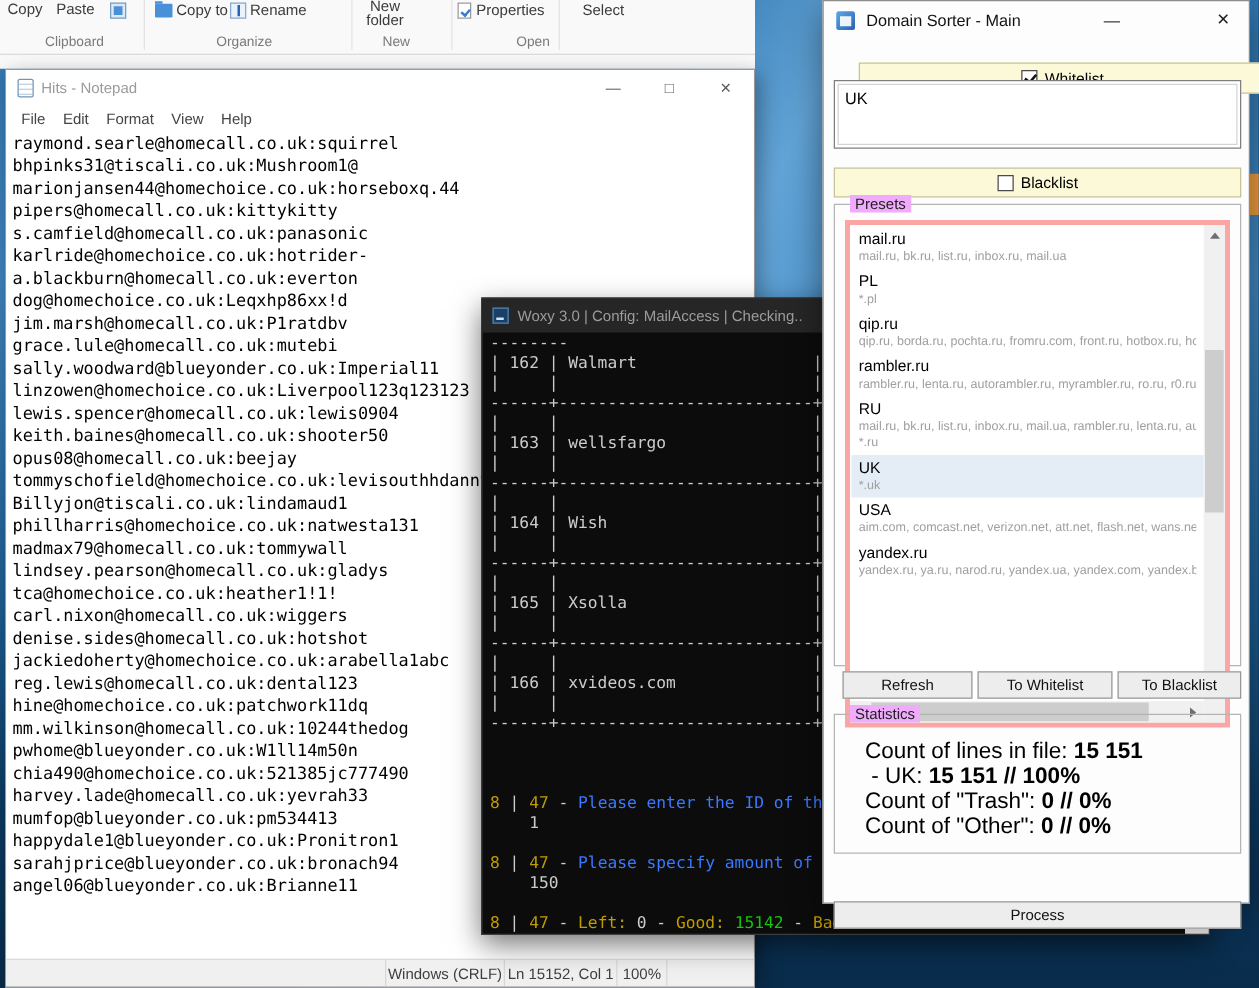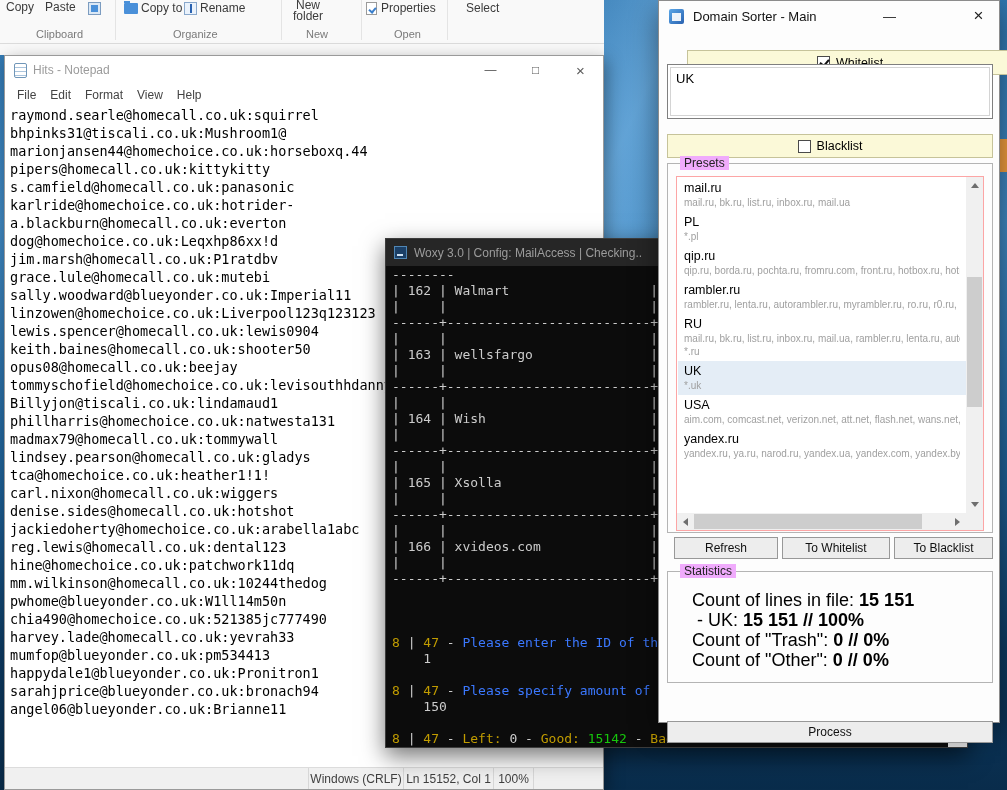--- a/index.html
+++ b/index.html
@@ -76,21 +76,21 @@
   .so-btn{position:absolute;top:0;height:30px;width:45px;display:flex;align-items:center;justify-content:center;color:#222;}
   .check-row{position:absolute;left:8px;width:326px;background:#fbf9d8;border:1px solid #c6c39a;
     display:flex;align-items:center;justify-content:center;gap:6px;font-size:12.5px;color:#000;}
   .cb{width:13px;height:13px;background:#fff;border:1px solid #4a4a4a;position:relative;}
   .cb.checked::after{content:"";position:absolute;left:2px;top:2px;width:7px;height:4px;
     border-left:2px solid #111;border-bottom:2px solid #111;transform:rotate(-50deg);}
   #wl-area{position:absolute;left:8px;top:63px;width:326px;height:55px;background:#fff;border:1px solid #7f7f7f;}
   #wl-inner{position:absolute;inset:2px;border:1px solid #d4d4d4;font-size:13px;color:#000;padding:3px 5px;}
   .groupbox{position:absolute;left:8px;width:326px;border:1px solid #b4b4b4;}
   .legend{position:absolute;top:-8px;left:12px;background:#f0abfc;padding:0 4px;font-size:12px;color:#222;}
-  #presets-box{position:absolute;left:8px;top:12px;width:308px;height:355px;border:1px solid #fca5a5;background:#fff;}
+  #presets-box{position:absolute;left:8px;top:12px;width:308px;height:406px;border:4px solid #fca5a5;background:#fff;}
   #presets-list{position:absolute;left:1px;top:1px;right:17px;bottom:17px;overflow:hidden;}
   .preset-item{padding:2px 6px 3px;}
   .preset-item.selected{background:#e4edf6;}
   .preset-name{font-size:12.5px;line-height:16px;color:#000;}
   .preset-sub{font-size:10px;line-height:13px;color:#9f9f9f;white-space:nowrap;overflow:hidden;}
   .v-scroll{position:absolute;top:0;right:0;bottom:17px;width:17px;background:#f0f0f0;}
   .v-thumb{position:absolute;left:1px;right:1px;top:100px;height:130px;background:#cdcdcd;}
   .h-scroll{position:absolute;left:0;right:17px;bottom:0;height:17px;background:#f0f0f0;}
   .h-thumb{position:absolute;top:1px;bottom:1px;left:17px;right:44px;background:#cdcdcd;}
   .sc-corner{position:absolute;right:0;bottom:0;width:17px;height:17px;background:#f0f0f0;}
@@ -124,21 +124,21 @@
     <span class="rib-group" style="left:173px;">Organize</span>
     <div class="rib-sep" style="left:281px;"></div>
     <div id="newfolder">
       <div>New</div>
       <div>folder</div>
     </div>
     <span class="rib-group" style="left:306px;">New</span>
     <div class="rib-sep" style="left:361px;"></div>
     <div class="rib-icon" id="ic-props"></div>
     <span class="rib-txt" style="left:381px;top:1px;">Properties</span>
-    <span class="rib-group" style="left:394px;text-align:right;">Open</span>
+    <span class="rib-group" style="left:413px;text-align:right;">Open</span>
     <div class="rib-sep" style="left:447px;"></div>
     <span class="rib-txt" style="left:466px;top:1px;">Select</span>
   </div>
 </div>
 
 <div id="notepad" class="window">
   <div class="np-titlebar">
     <div class="np-icon"></div>
     <span class="np-title">Hits - Notepad</span>
     <div class="np-winbtns">

